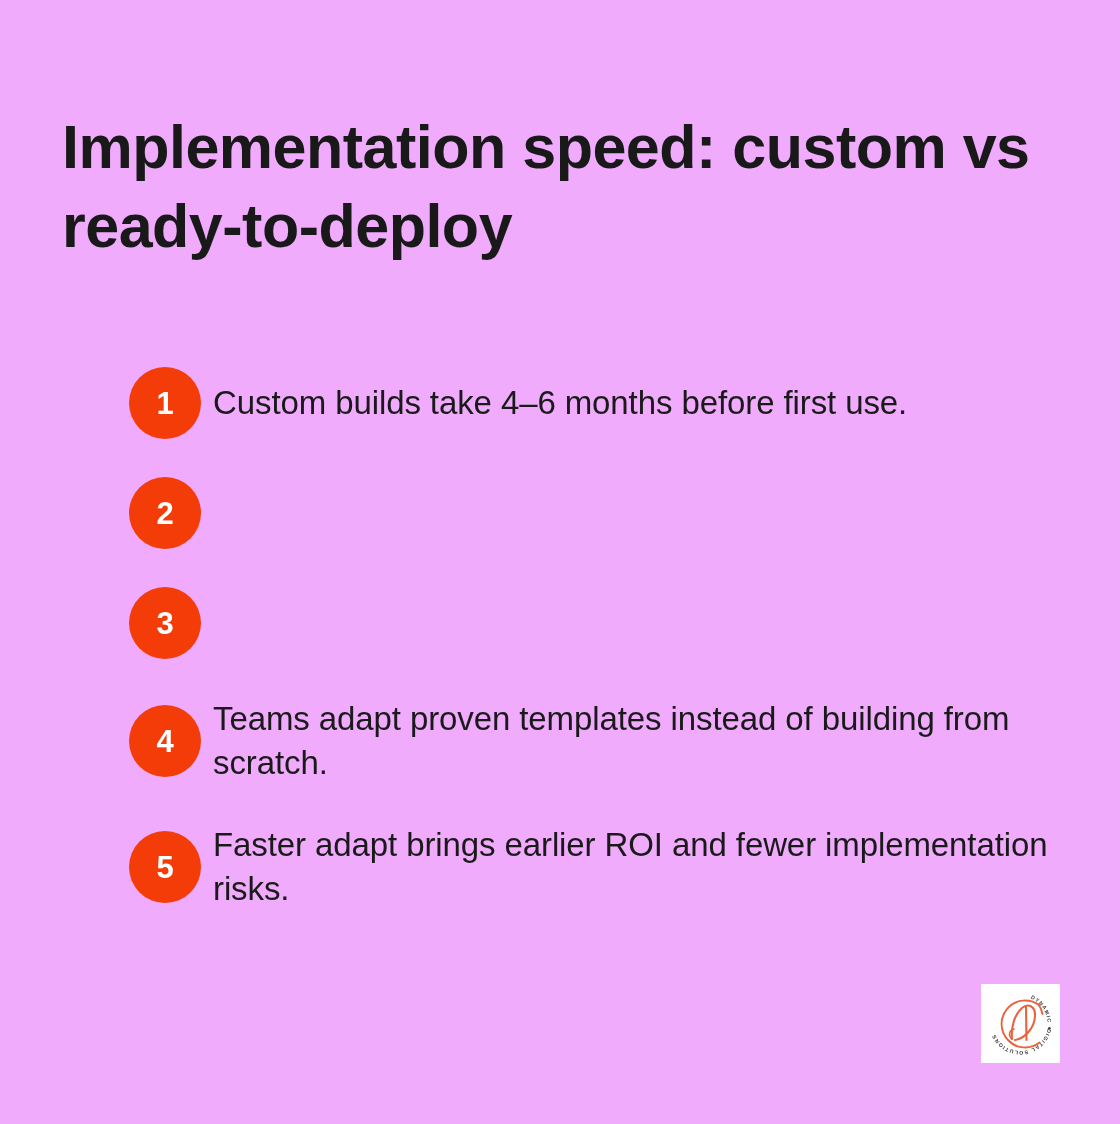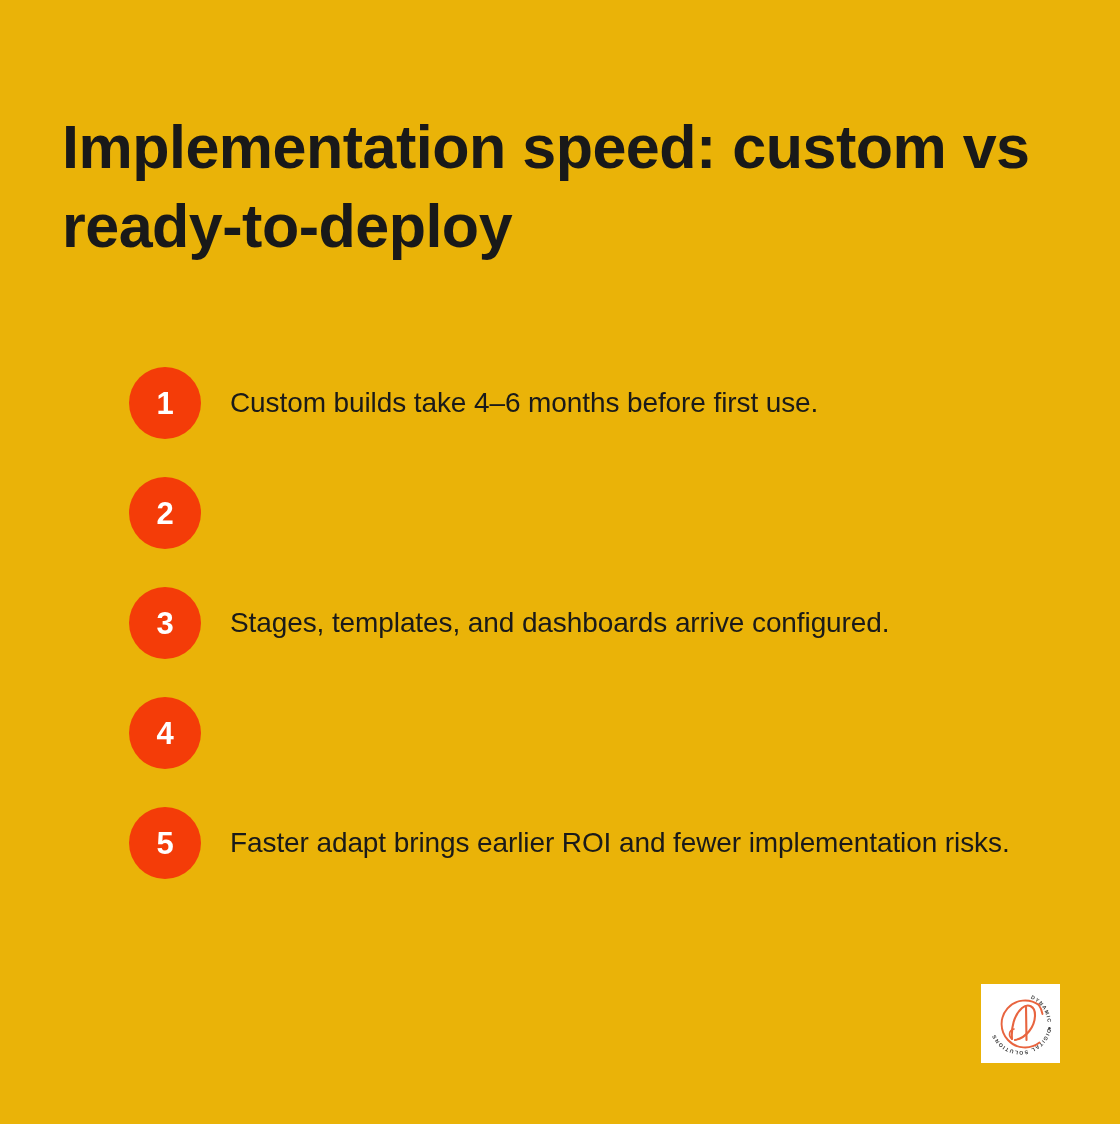--- a/index.html
+++ b/index.html
@@ -15,21 +15,21 @@
     font-family: "Liberation Sans", sans-serif;
     overflow: hidden;
     position: relative;
     -webkit-font-smoothing: antialiased;
   }
 
   .canvas {
     position: relative;
     width: 1120px;
     height: 1124px;
-    background: #eab308;
+    background: #f0abfc;
   }
 
   
   .title-block {
     position: absolute;
     left: 62px;
     top: 108px;
     width: 1010px;
   }
 
@@ -78,23 +78,23 @@
     font-weight: 700;
     display: flex;
     align-items: center;
     justify-content: center;
     line-height: 1;
     user-select: none;
   }
 
   .item-text {
     flex: 1 1 auto;
-    margin-left: 29px;
+    margin-left: 12px;
     font-family: "Liberation Sans", sans-serif;
-    font-size: 28px;
+    font-size: 33px;
     line-height: 44px;
     font-weight: 400;
     color: #1a1a1a;
     letter-spacing: -0.1px;
   }
 
   
   .logo {
     position: absolute;
     left: 981px;
@@ -126,25 +126,25 @@
       <span class="badge">1</span>
       <span class="item-text">Custom builds take 4–6 months before first use.</span>
     </li>
 
     <li class="list-item">
       <span class="badge">2</span>
     </li>
 
     <li class="list-item">
       <span class="badge">3</span>
-      <span class="item-text">Stages, templates, and dashboards arrive configured.</span>
     </li>
 
     <li class="list-item">
       <span class="badge">4</span>
+      <span class="item-text">Teams adapt proven templates instead of building from scratch.</span>
     </li>
 
     <li class="list-item">
       <span class="badge">5</span>
       <span class="item-text">Faster adapt brings earlier ROI and fewer implementation risks.</span>
     </li>
 
   </ul>
 
   <div class="logo">

